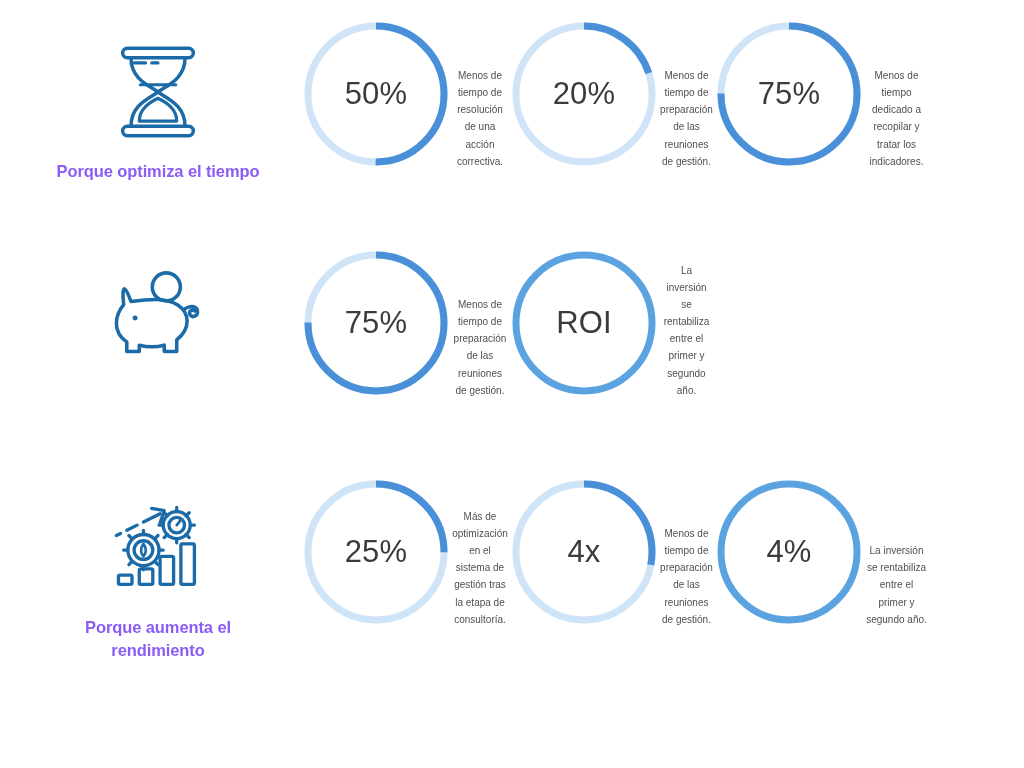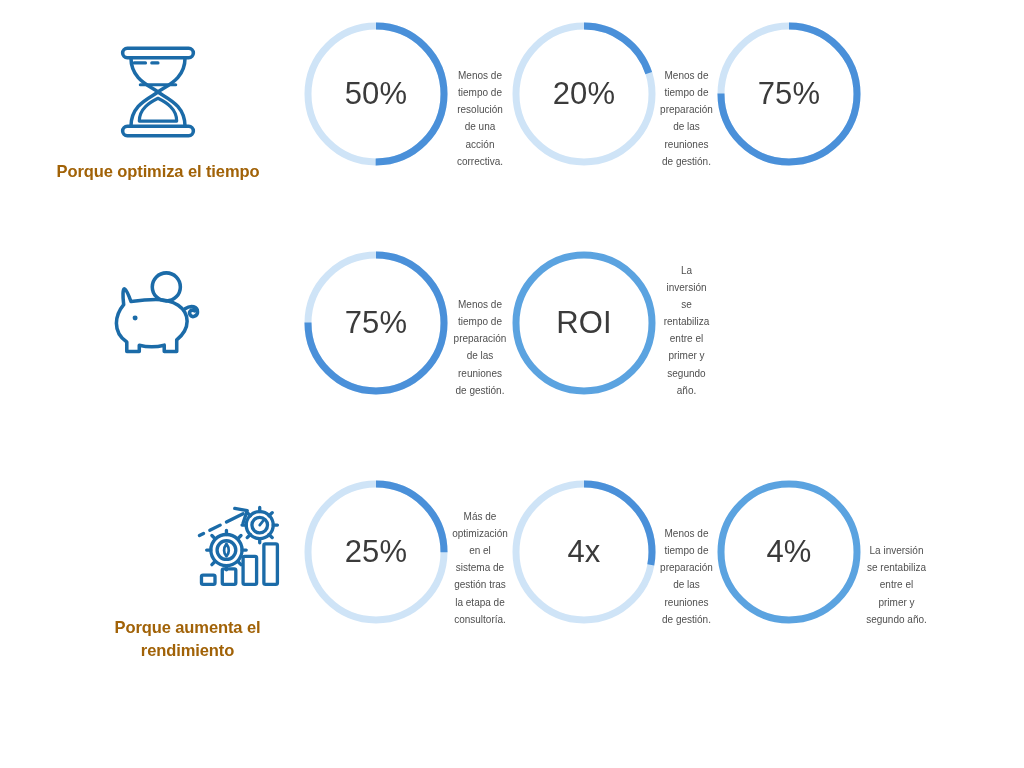--- a/index.html
+++ b/index.html
@@ -41,26 +41,26 @@
     justify-content: center;
   }
   .cat-icon svg { display: block; }
   .cat-label {
     margin-top: 10px;
     width: 225px;
     text-align: center;
     font-size: 16.5px;
     font-weight: bold;
     line-height: 1.42;
-    color: #a16207;
+    color: #8b5cf6;
     letter-spacing: -0.1px;
   }
   
   .row-costos .cat-cell { padding-top: 10px; }
-  .row-rendimiento .cat-cell { padding-top: 14px; align-items: flex-end; }
+  .row-rendimiento .cat-cell { padding-top: 14px; }
 
   
   .stat-cell {
     display: flex;
     flex-direction: row;
     align-items: flex-end;
   }
   .donut {
     position: relative;
     width: 152px;
@@ -140,20 +140,21 @@
     </div>
 
     <div class="stat-cell">
       <div class="donut">
         <svg viewBox="0 0 152 152">
           <circle class="track" cx="76" cy="76" r="68" stroke="#cfe4f7"></circle>
           <circle class="arc" cx="76" cy="76" r="68" stroke="#4a90d9" stroke-dasharray="320.44 106.81"></circle>
         </svg>
         <div class="donut-value">75%</div>
       </div>
+      <div class="stat-caption">Menos de tiempo dedicado a recopilar y tratar los indicadores.</div>
     </div>
   </div>
 
   <div class="row row-costos">
 
     <div class="cat-cell">
       <div class="cat-icon">
         <svg viewBox="0 0 100 100" width="104" height="104" fill="none" stroke="#1b6ba8" stroke-width="3.4" stroke-linecap="round" stroke-linejoin="round">
           <circle cx="58" cy="23" r="13.5"></circle>
           <path d="M24 37 C24 37 20 26 18 25 C16 24 16 32 17 40 C12 46 10 53 10 58

